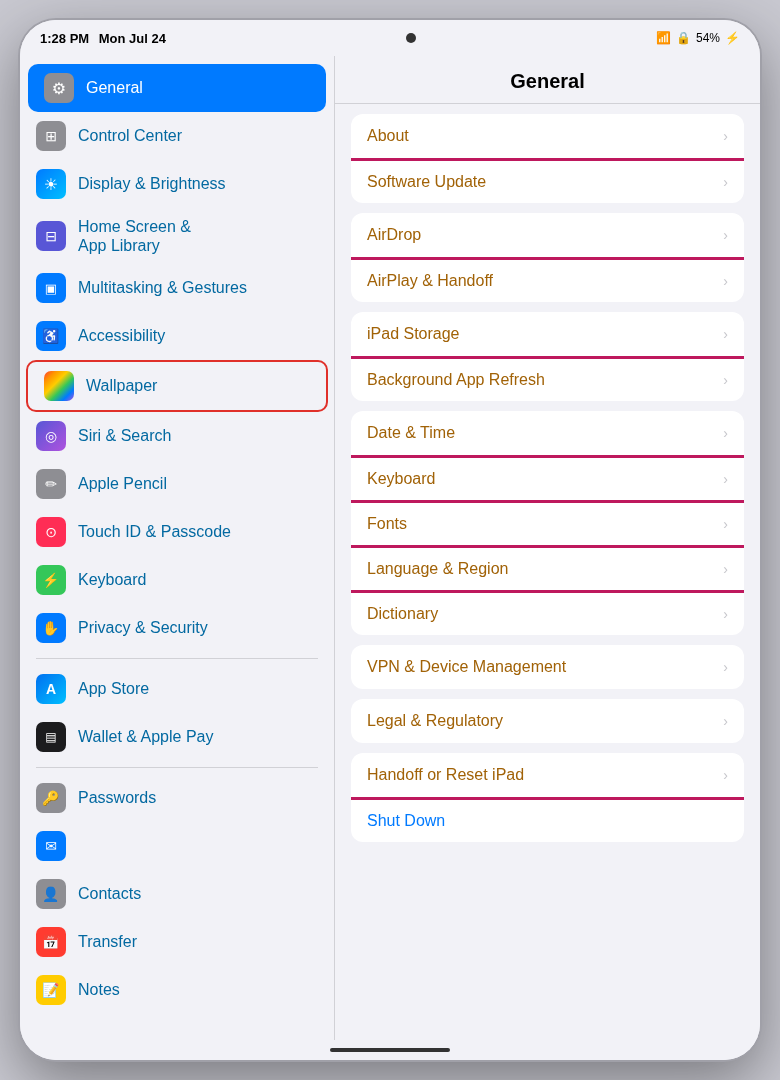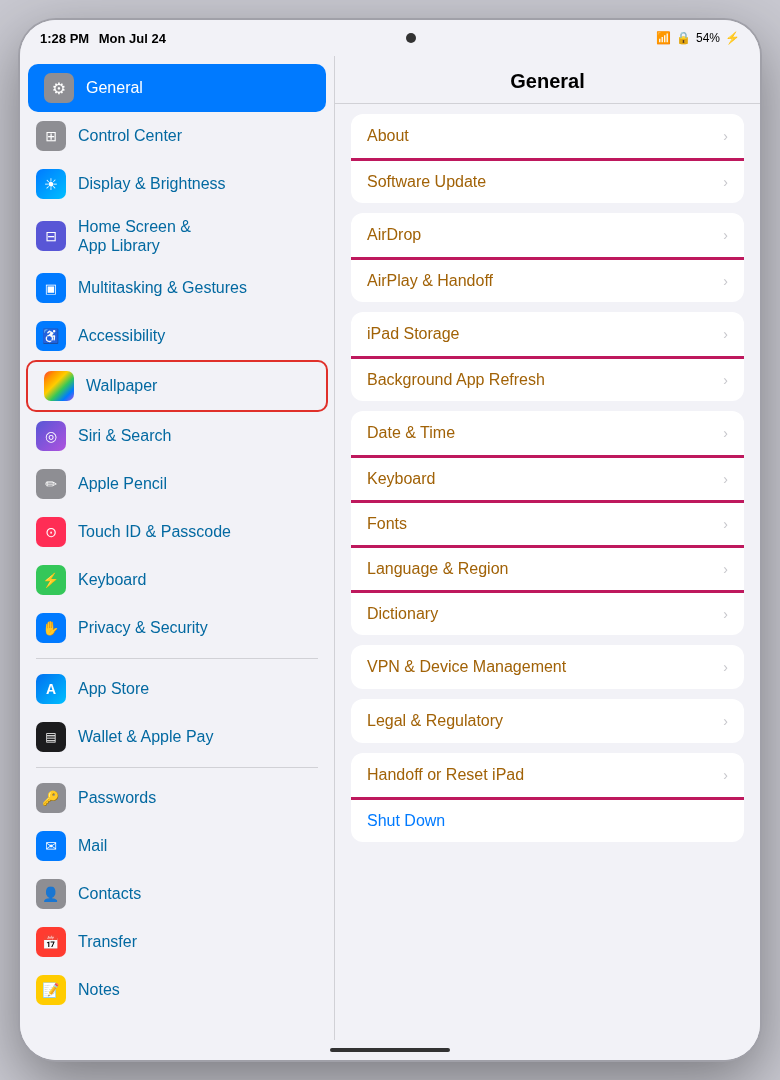--- a/index.html
+++ b/index.html
@@ -318,21 +318,20 @@
 
         <div class="separator-line"></div>
 
         <div class="sidebar-section">
           <div class="sidebar-item">
             <div class="item-icon icon-gray" style="color:#fff;font-size:14px;">🔑</div>
             <span class="item-label">Passwords</span>
           </div>
           <div class="sidebar-item">
             <div class="item-icon icon-blue" style="color:#fff;font-size:14px;">✉</div>
-            <span class="item-label">Mail</span>
           </div>
           <div class="sidebar-item">
             <div class="item-icon icon-gray" style="color:#fff;font-size:14px;">👤</div>
             <span class="item-label">Contacts</span>
           </div>
           <div class="sidebar-item">
             <div class="item-icon icon-red" style="color:#fff;font-size:14px;">📅</div>
             <span class="item-label">Transfer</span>
           </div>
           <div class="sidebar-item">

